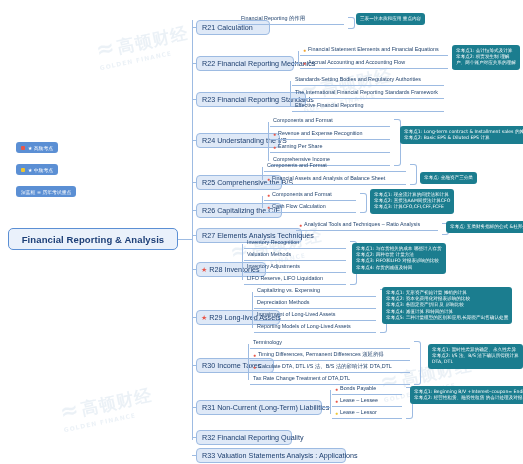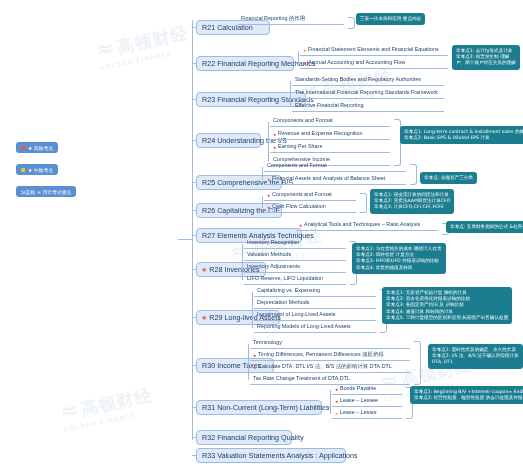--- a/index.html
+++ b/index.html
@@ -102,20 +102,23 @@
     <span>★ 高频考点</span>
   </div>
   <div class="abs chip" style="left:16px;top:164px;">
     <span class="sq" style="background:#edc531"></span>
     <span>★ 中频考点</span>
   </div>
   <div class="abs chip" style="left:16px;top:186px;">
     <span>深蓝框 = 历年考试重点</span>
   </div>
 
+  <div class="abs root">
+    <span>Financial Reporting &amp; Analysis</span>
+  </div>
 
   <div class="ln hln abs" style="left:178px;top:239px;width:14px;"></div>
   <div class="ln vln abs" style="left:192px;top:20px;height:420px;"></div>
 
   <div id="topics">
       <div class="ln hln abs" style="left: 192px; top: 27px; width: 4px;"></div>
       <div class="abs topic" style="left: 196px; top: 20px; width: 74px;">
         <span>R21 Calculation</span>
       </div>
       <div class="ln hln abs" style="left: 270px; top: 27px;"></div>
@@ -155,21 +158,21 @@
       <div class="abs leaf" style="left: 292px; top: 77px; min-width: 152px;">
         <span>Standards-Setting Bodies and Regulatory Authorities</span>
       </div>
       <div class="abs leaf" style="left: 292px; top: 90px; min-width: 152px;">
         <span>The International Financial Reporting Standards Framework</span>
       </div>
       <div class="abs leaf" style="left: 292px; top: 103px; min-width: 152px;">
         <span>Effective Financial Reporting</span>
       </div>
       <div class="ln hln abs" style="left: 192px; top: 140px; width: 4px;"></div>
-      <div class="abs topic" style="left: 196px; top: 133px; width: 65px;">
+      <div class="abs topic" style="left: 196px; top: 133px; width: 84px;">
         <span>R24 Understanding the I/S</span>
       </div>
       <div class="ln hln abs" style="left: 280px; top: 140px;"></div>
       <div class="ln vln abs" style="left: 268px; top: 122px; height: 39px;"></div>
       <div class="abs leaf" style="left: 270px; top: 118px; min-width: 120px;">
         <span>Components and Format</span>
       </div>
       <div class="abs leaf" style="left: 270px; top: 131px; min-width: 120px;">
         <span class="dot red">●</span>
         <span>Revenue and Expense Recognition</span>

